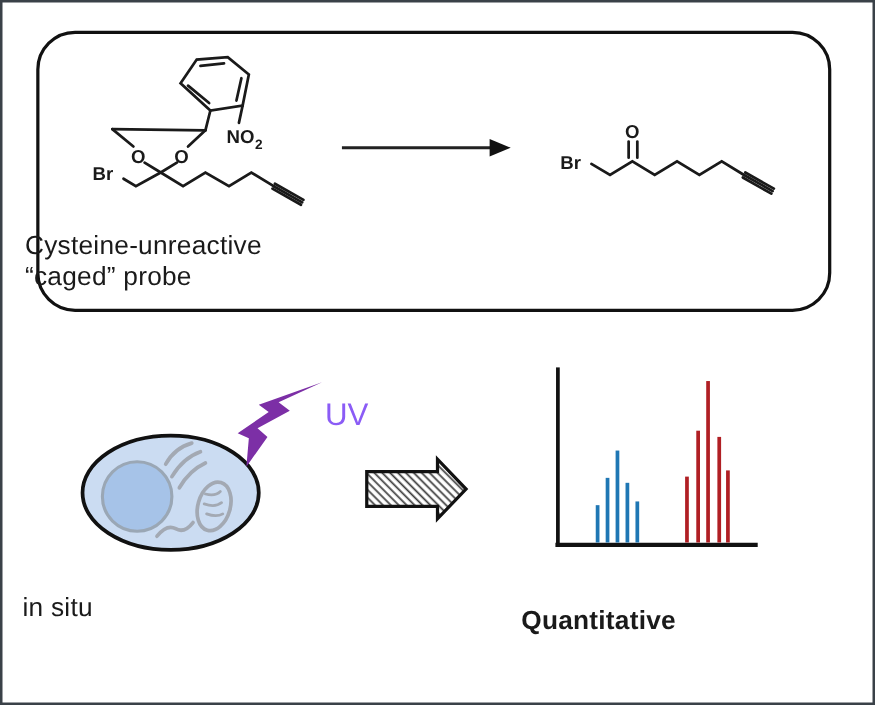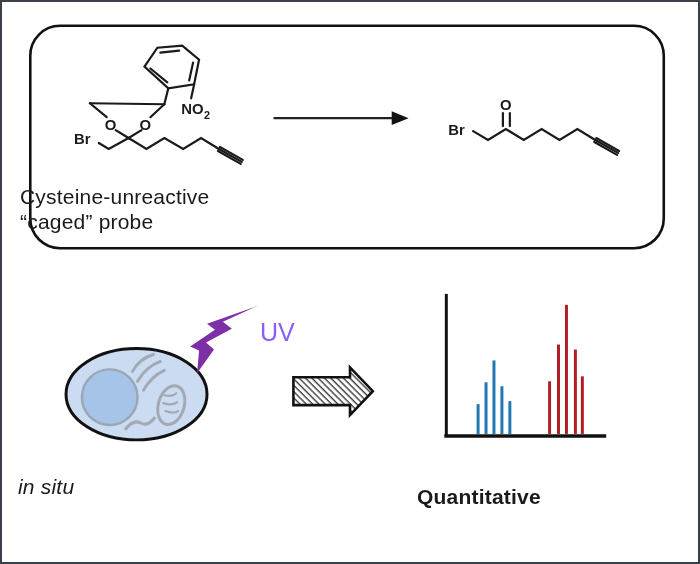--- a/index.html
+++ b/index.html
@@ -15,21 +15,21 @@
   #gfx{position:absolute;left:0;top:0;width:100%;height:100%;}
   .lbl{
     position:absolute;
     text-align:left;
     color:#1a1a1a;
     font-size:21px;
     line-height:25px;
     letter-spacing:0.2px;
   }
   .lbl span{display:block;}
-  .italic{font-style:italic;}
+  .italic{}
   #box-left-label{left:18px; top:182px; width:240px;}
   #box-right-label{left:428px; top:182px; width:242px;}
   #cell-label{left:16px; top:472px; width:226px;}
   #spectrum-label{left:415px; top:481px; width:250px; line-height:27px;font-weight:bold;}
   #uv-label{
     position:absolute; left:258px; top:292px;
     font-size:25px; color:#8b5cf6;margin-top:24px;
   }
   .atom-text{
     font-family:"Liberation Sans", sans-serif;

